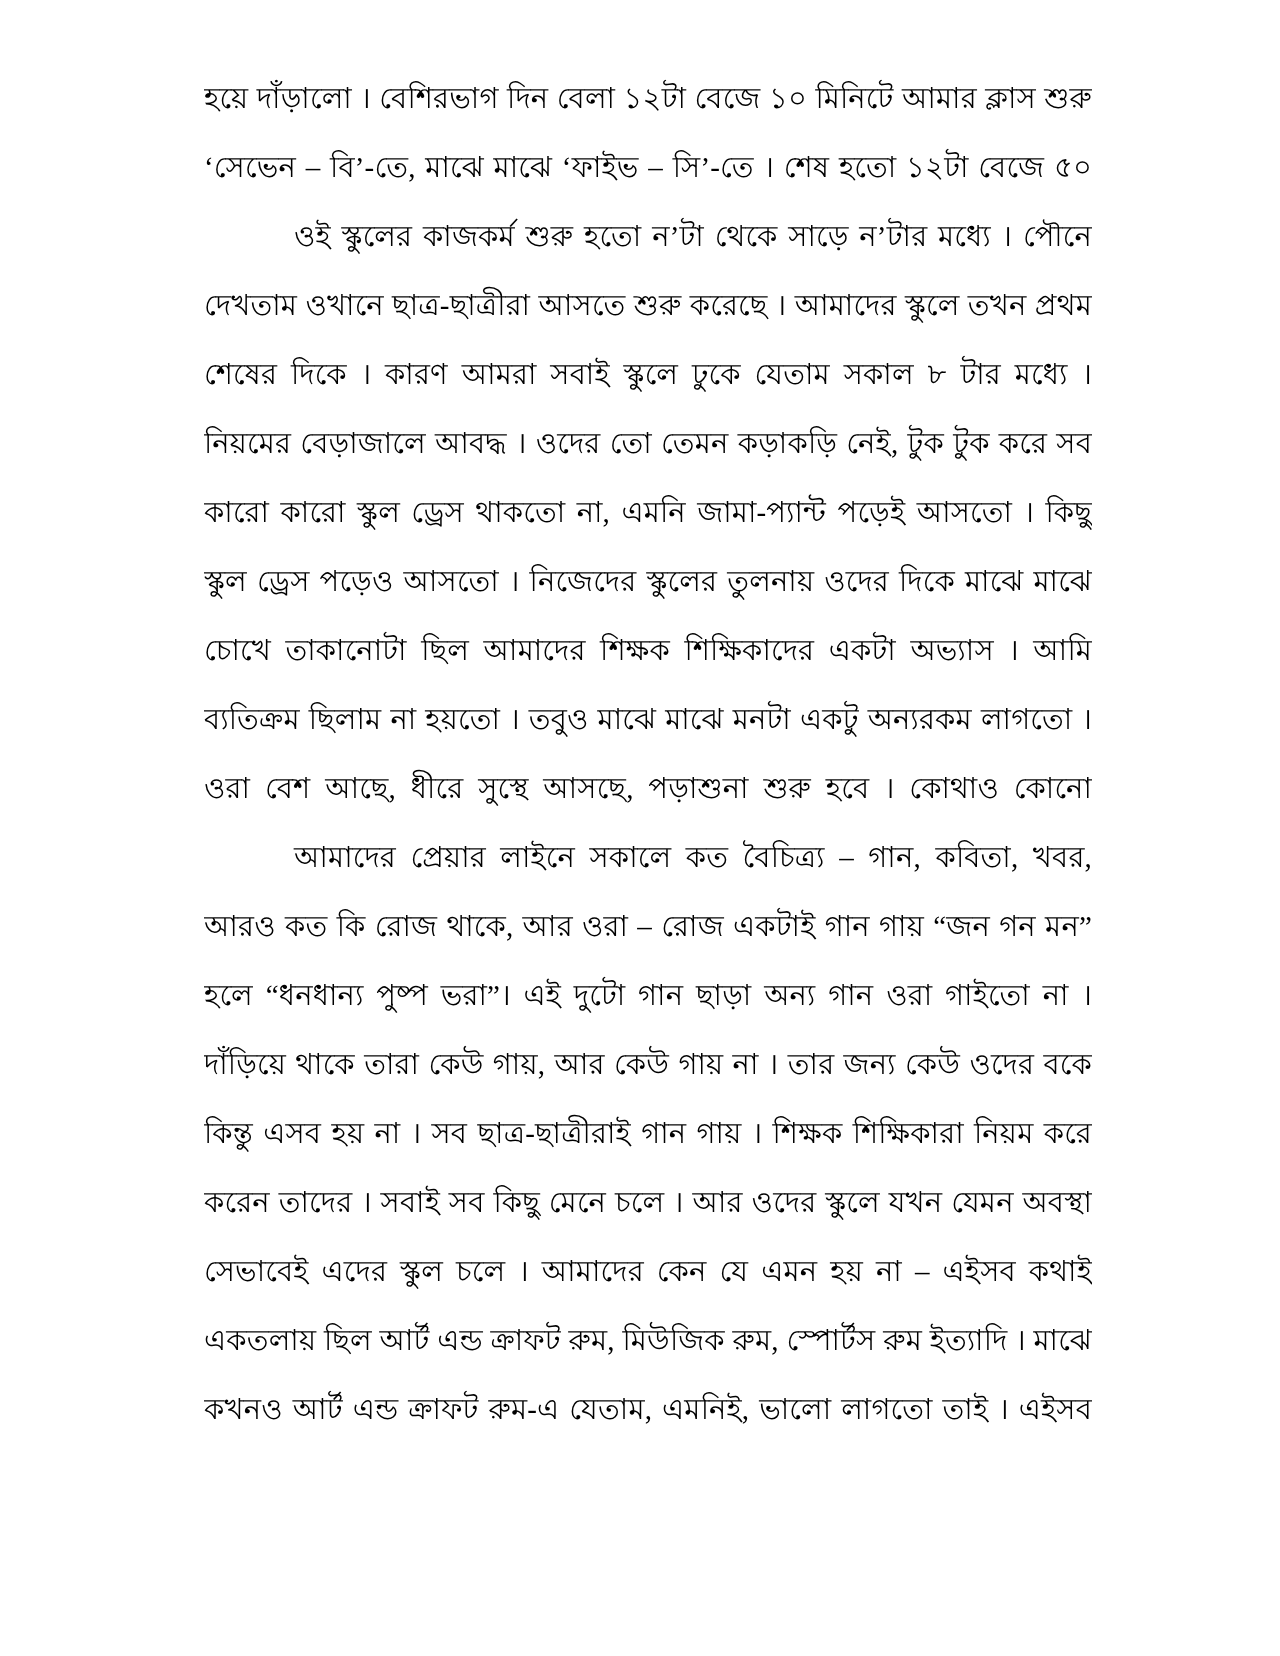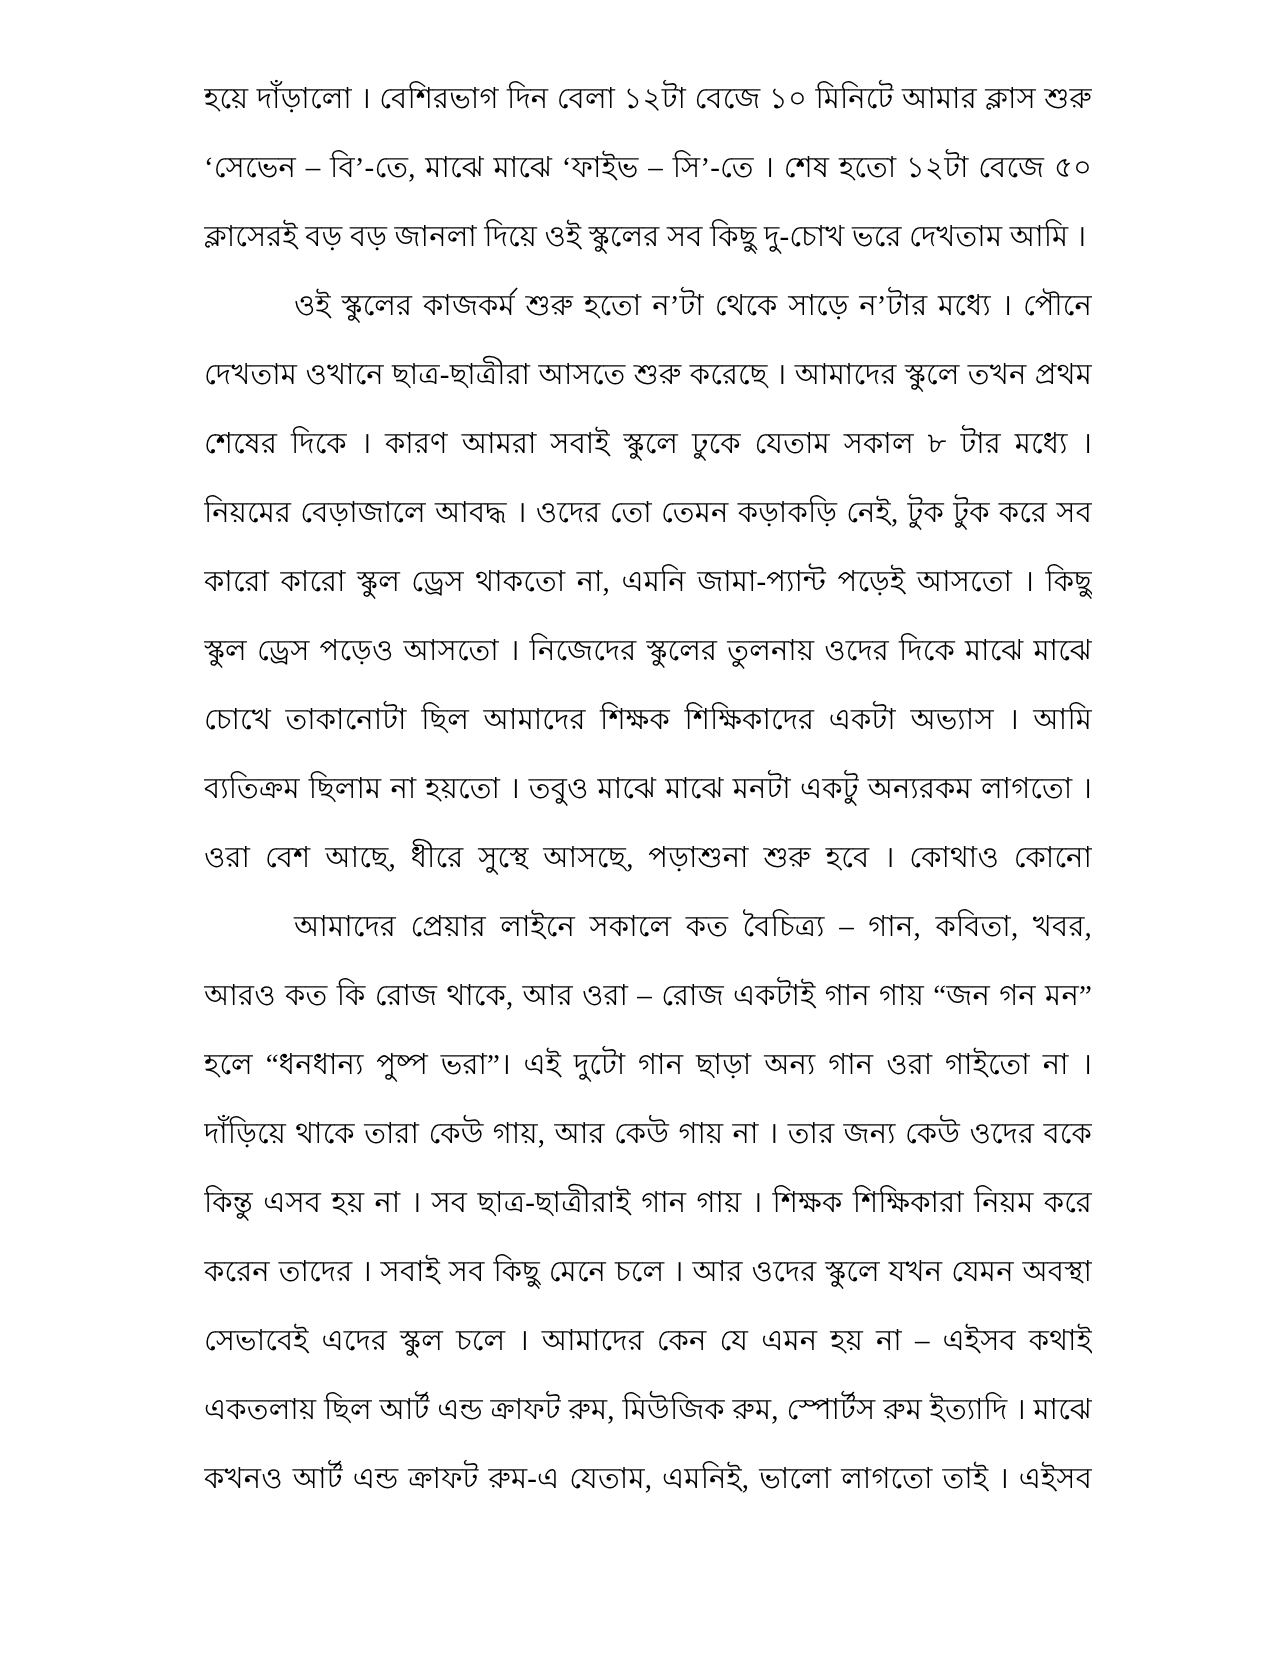--- a/index.html
+++ b/index.html
@@ -45,21 +45,20 @@
 </style>
 </head>
 <body>
 
 <div class="page">
   <div class="page-text">
 
     <div class="para">
       <div class="line">হয়ে দাঁড়ালো । বেশিরভাগ দিন বেলা ১২টা বেজে ১০ মিনিটে আমার ক্লাস শুরু হতো</div>
       <div class="line">‘সেভেন – বি’-তে, মাঝে মাঝে ‘ফাইভ – সি’-তে । শেষ হতো ১২টা বেজে ৫০ মিনিটে । দুটি</div>
-      <div class="line para-end">ক্লাসেরই বড় বড় জানলা দিয়ে ওই স্কুলের সব কিছু দু-চোখ ভরে দেখতাম আমি ।</div>
     </div>
 
     <div class="para">
       <div class="line indent">ওই স্কুলের কাজকর্ম শুরু হতো ন’টা থেকে সাড়ে ন’টার মধ্যে । পৌনে ন’টা থেকেই</div>
       <div class="line">দেখতাম ওখানে ছাত্র-ছাত্রীরা আসতে শুরু করেছে । আমাদের স্কুলে তখন প্রথম ঘন্টার ক্লাস</div>
       <div class="line">শেষের দিকে । কারণ আমরা সবাই স্কুলে ঢুকে যেতাম সকাল ৮ টার মধ্যে । আমাদের বড় স্কুল,</div>
       <div class="line">নিয়মের বেড়াজালে আবদ্ধ । ওদের তো তেমন কড়াকড়ি নেই, টুক টুক করে সব আসতো,</div>
       <div class="line">কারো কারো স্কুল ড্রেস থাকতো না, এমনি জামা-প্যান্ট পড়েই আসতো । কিছু ছাত্র-ছাত্রীরা</div>
       <div class="line">স্কুল ড্রেস পড়েও আসতো । নিজেদের স্কুলের তুলনায় ওদের দিকে মাঝে মাঝে করুণার</div>
       <div class="line">চোখে তাকানোটা ছিল আমাদের শিক্ষক শিক্ষিকাদের একটা অভ্যাস । আমি নিজেও তার</div>

